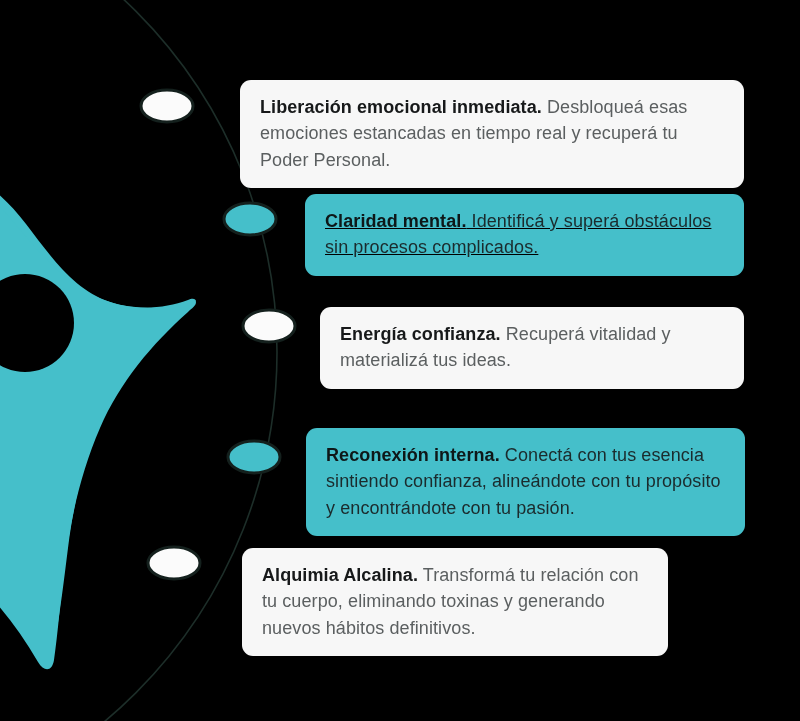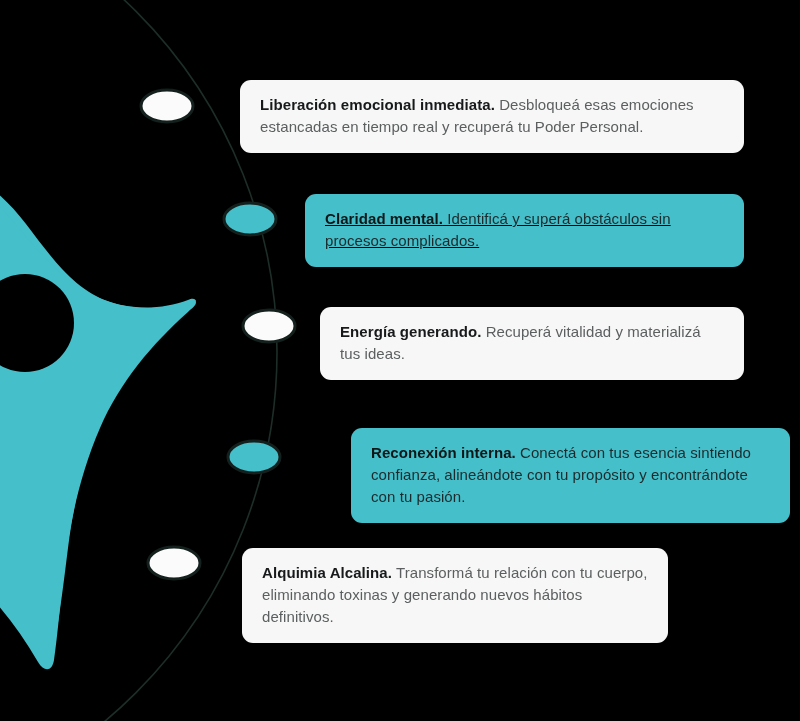--- a/index.html
+++ b/index.html
@@ -28,21 +28,21 @@
     height: 721px;
     pointer-events: none;
   }
 
   
   .card {
     position: absolute;
     box-sizing: border-box;
     border-radius: 11px;
     padding: 14px 20px 15px 20px;
-    font-size: 15px;
+    font-size: 18px;
     line-height: 1.47;
     letter-spacing: 0.005em;
   }
   .card.light {
     background: #f7f7f7;
     box-shadow: 0 1px 3px rgba(0,0,0,0.55);
   }
   .card.teal {
     background: #45bfca;
   }
@@ -57,21 +57,21 @@
     color: #0e1718;
   }
   .card.teal .rest {
     color: #1b2b2d;
   }
 
   
   #card-0 { left: 240px; top: 80px;  width: 504px; }
   #card-1 { left: 305px; top: 194px; width: 439px; text-decoration: underline; }
   #card-2 { left: 320px; top: 307px; width: 424px; }
-  #card-3 { left: 306px; top: 428px; width: 439px; margin-left: 45px; }
+  #card-3 { left: 306px; top: 428px; width: 439px; }
   #card-4 { left: 242px; top: 548px; width: 426px; }
 </style>
 </head>
 <body>
 
 <div id="stage">
 
   <svg id="decor" viewBox="0 0 800 721" width="800" height="721">
 
     <path fill="#45bfca" fill-rule="evenodd" d="M -70 160
@@ -116,21 +116,21 @@
 
   <div class="card light" id="card-0">
     <span class="lead">Liberación emocional inmediata.</span><span class="rest"> Desbloqueá esas emociones estancadas  en tiempo real y recuperá tu Poder Personal.</span>
   </div>
 
   <div class="card teal" id="card-1">
     <span class="lead">Claridad mental.</span><span class="rest"> Identificá y superá obstáculos sin procesos complicados.</span>
   </div>
 
   <div class="card light" id="card-2">
-    <span class="lead">Energía generando.</span><span class="rest"> Recuperá vitalidad y materializá tus ideas.</span>
+    <span class="lead">Energía confianza.</span><span class="rest"> Recuperá vitalidad y materializá tus ideas.</span>
   </div>
 
   <div class="card teal" id="card-3">
     <span class="lead">Reconexión interna.</span><span class="rest"> Conectá con tus esencia sintiendo confianza, alineándote con tu propósito y encontrándote con tu pasión.</span>
   </div>
 
   <div class="card light" id="card-4">
     <span class="lead">Alquimia Alcalina.</span><span class="rest"> Transformá tu relación con tu cuerpo, eliminando toxinas y generando nuevos hábitos definitivos.</span>
   </div>
 

